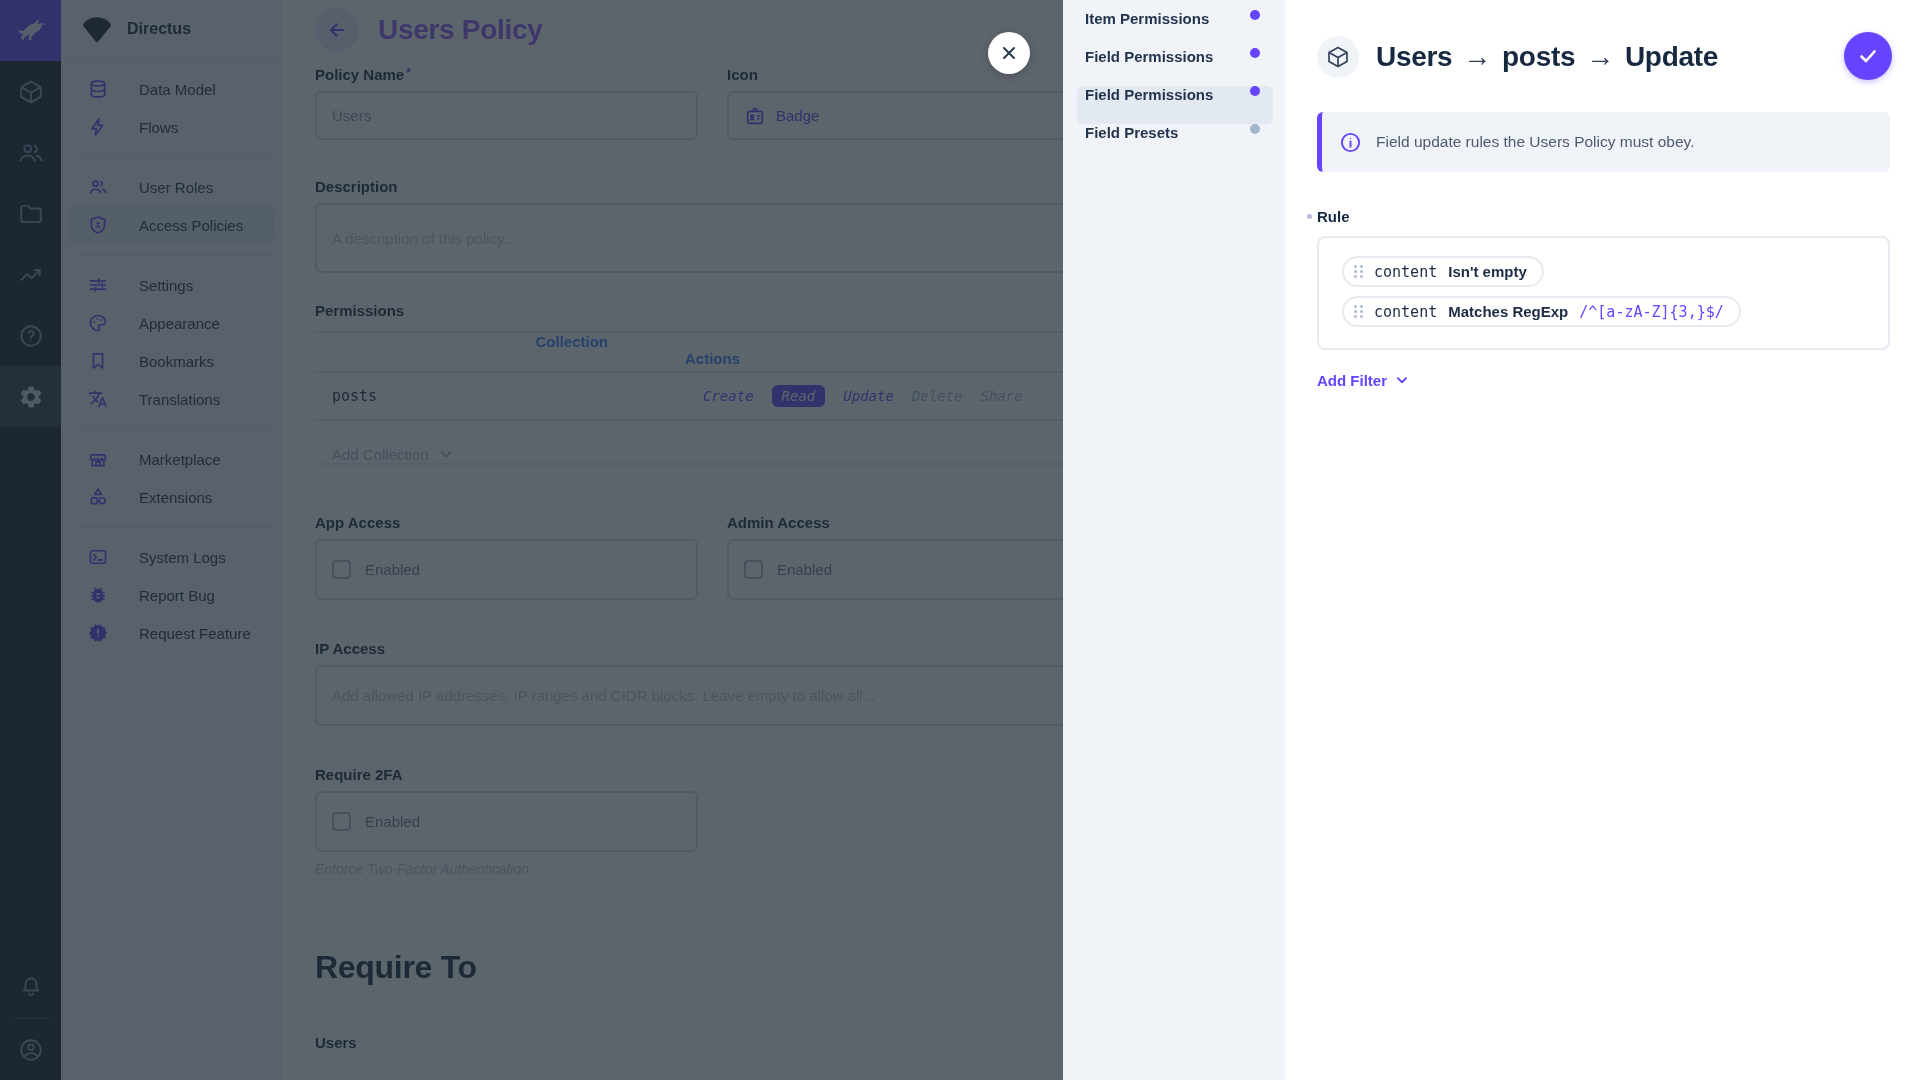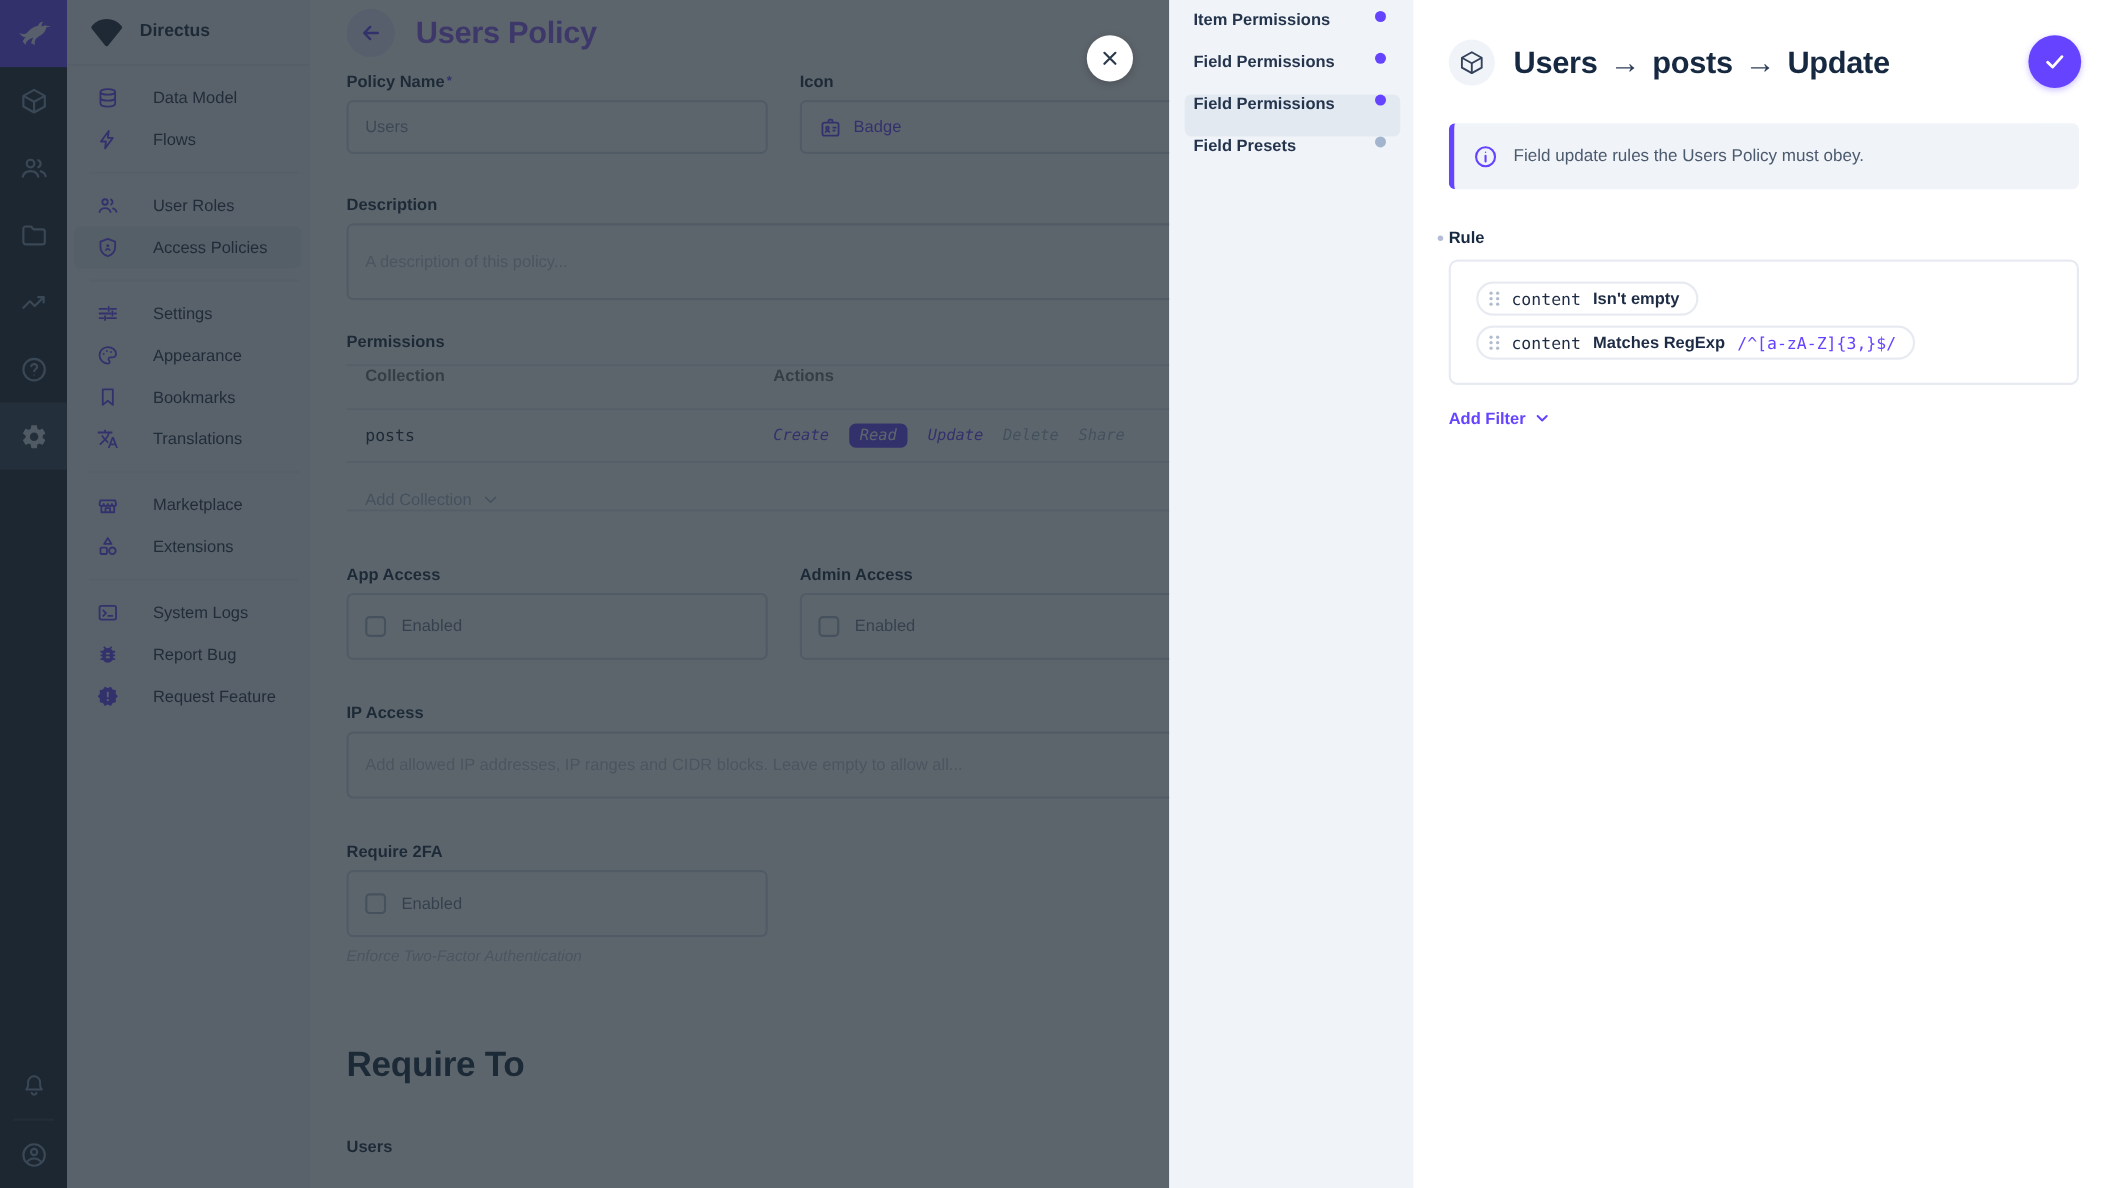--- a/index.html
+++ b/index.html
@@ -37,21 +37,21 @@
   .f-full { width:795px; }
   .f-label { font-size:15px; font-weight:600; color:#172940; margin-bottom:8px; }
   .f-label .req { color:#6644ff; font-size:12px; vertical-align:top; margin-left:2px; }
   .f-input { height:49px; border:2px solid #d3dae4; border-radius:6px; display:flex; align-items:center; padding:0 15px; font-size:15px; color:#8796ab; background:#fff; width:100%; font-family:"Liberation Sans",sans-serif; }
   input.f-input::placeholder { color:#b9c4d4; }
   input.f-input { outline:none; }
   .icon-input { gap:10px; color:#6644ff; font-weight:500; }
   .spacer38 { height:38px; } .spacer29 { height:29px; } .spacer40 { height:40px; } .spacer49 { height:49px; }
 
   .perm-table { margin-top:12px; border-top:2px solid #e4eaf1; }
-  .perm-hrow { height:38px; display:flex; font-size:15px; font-weight:600; color:#737373; }
+  .perm-hrow { height:38px; display:flex; align-items:center; font-size:15px; font-weight:600; color:#3b82f6;flex-direction:column; }
   .perm-c1 { width:388px; padding-left:17px; }
   .perm-row { height:48px; display:flex; align-items:center; border-top:2px solid #e4eaf1; }
   .perm-coll { font-size:15px; color:#172940; }
   .perm-actions { display:flex; align-items:center; gap:18px; font-size:14px;font-style:italic; }
   .chip { color:#6644ff; cursor:pointer; }
   .chip.selected { background:#6644ff; color:#fff; padding:3px 10px; border-radius:6px; }
   .chip.muted { color:#a2b5cd; }
   .perm-add { height:46px; display:flex; align-items:flex-end; gap:8px; padding-left:17px; border-top:2px solid #e4eaf1; border-bottom:2px solid #e4eaf1; color:#a2b5cd; font-size:15px; cursor:pointer; }
 
   .check-box-field { height:61px; border:2px solid #d3dae4; border-radius:6px; display:flex; align-items:center; padding:0 15px; gap:14px; }

